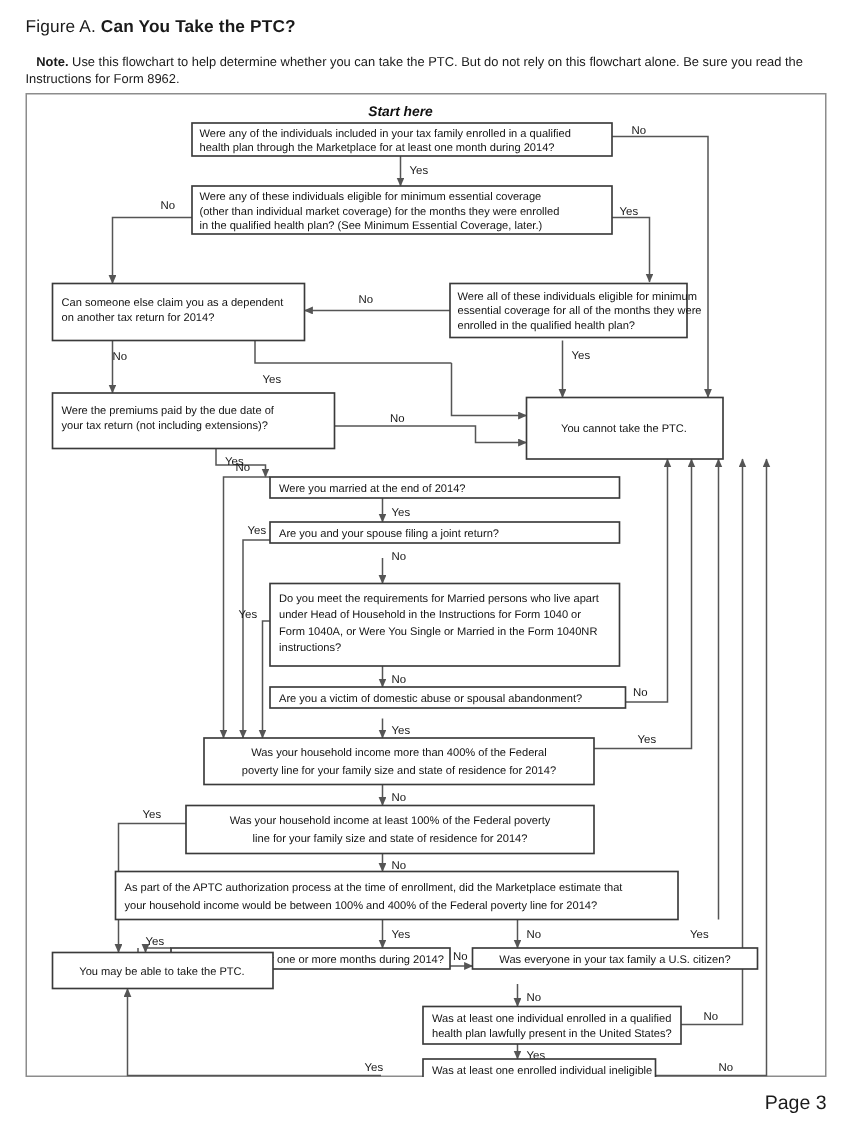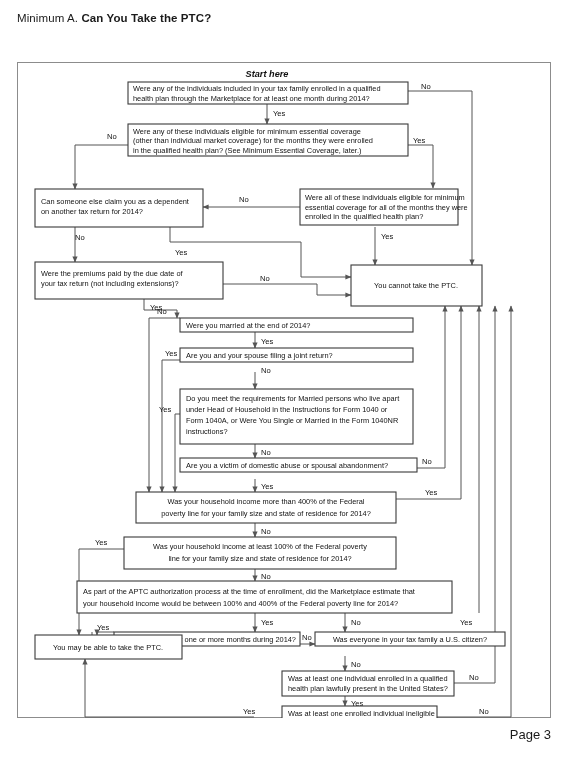--- a/index.html
+++ b/index.html
@@ -48,24 +48,28 @@
     position:absolute;right:17px;top:727px;
     font-size:13px;
   }
 </style>
 </head>
 <body>
 
 <div id="page">
 
   <div class="fig-title">
-    <span>Minimum A.</span>
+    <span>Figure A.</span>
     <b>Can You Take the PTC?</b>
   </div>
 
+  <div class="note">
+    &nbsp;&nbsp;&nbsp;<b>Note.</b>
+    <span>Use this flowchart to help determine whether you can take the PTC. But do not rely on this flowchart alone. Be sure you read the Instructions for Form 8962.</span>
+  </div>
 
   <div class="chart-frame"></div>
 
   <svg id="flow" width="534" height="656" viewBox="0 0 534 656">
     <defs>
       <marker id="ar" markerWidth="7" markerHeight="7" refX="5.6" refY="2.6" orient="auto" markerUnits="userSpaceOnUse">
         <path d="M0,0 L6,2.6 L0,5.2 z" fill="#555555"></path>
       </marker>
     </defs>
 

